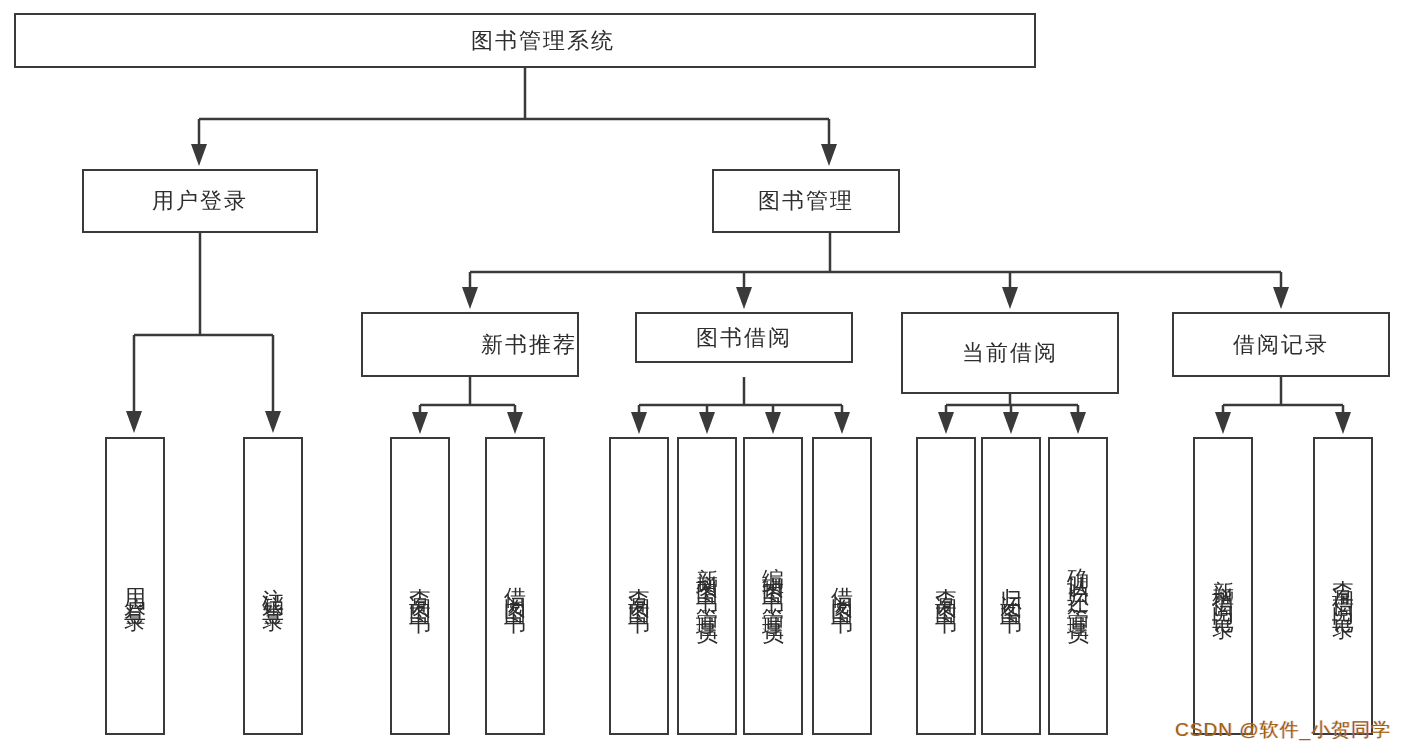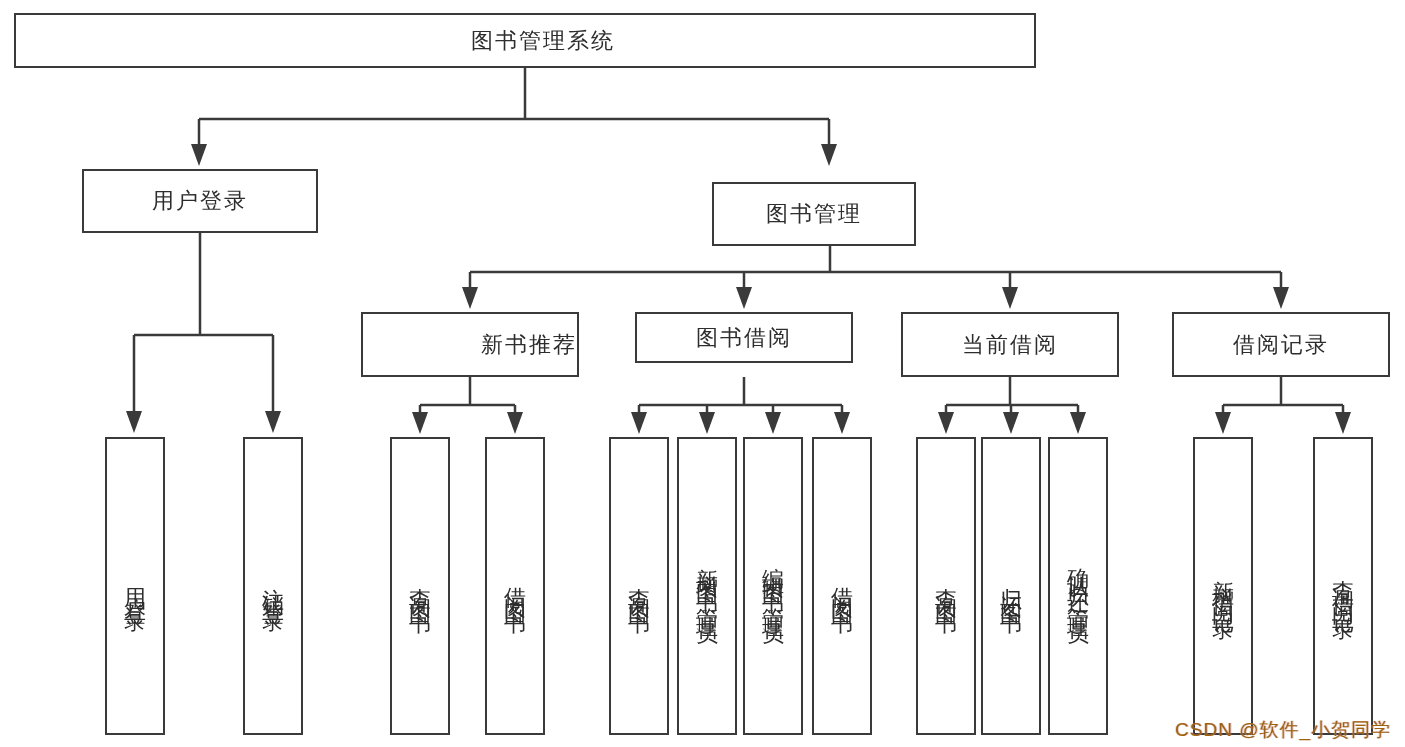--- a/index.html
+++ b/index.html
@@ -45,25 +45,25 @@
     font-size: 22px;
     letter-spacing: 8px;
     line-height: 1;
     color: #2d2d2d;
     white-space: nowrap;
   }
   
   .n-root    { left: 14px;   top: 13px;  width: 1022px; height: 55px; padding-left: 36px; }
   
   .n-login   { left: 82px;   top: 169px; width: 236px;  height: 64px; }
-  .n-mgmt    { left: 712px;  top: 182px; width: 204px;  height: 64px; }
+  .n-mgmt    { left: 712px;  top: 169px; width: 188px;  height: 64px; }
   
   .n-rec     { left: 361px;  top: 312px; width: 218px;  height: 65px; justify-content: flex-end; }
   .n-borrow  { left: 635px;  top: 312px; width: 218px;  height: 51px; }
-  .n-current { left: 901px;  top: 312px; width: 218px;  height: 65px; }
+  .n-current { left: 901px;  top: 312px; width: 218px;  height: 82px; }
   .n-records { left: 1172px; top: 312px; width: 218px;  height: 65px; }
   
   .leaf { top: 437px; width: 60px; height: 298px; }
   .lf1  { left: 105px; }
   .lf2  { left: 243px; }
   .lf3  { left: 390px; }
   .lf4  { left: 485px; }
   .lf5  { left: 609px; }
   .lf6  { left: 677px; }
   .lf7  { left: 743px; }

